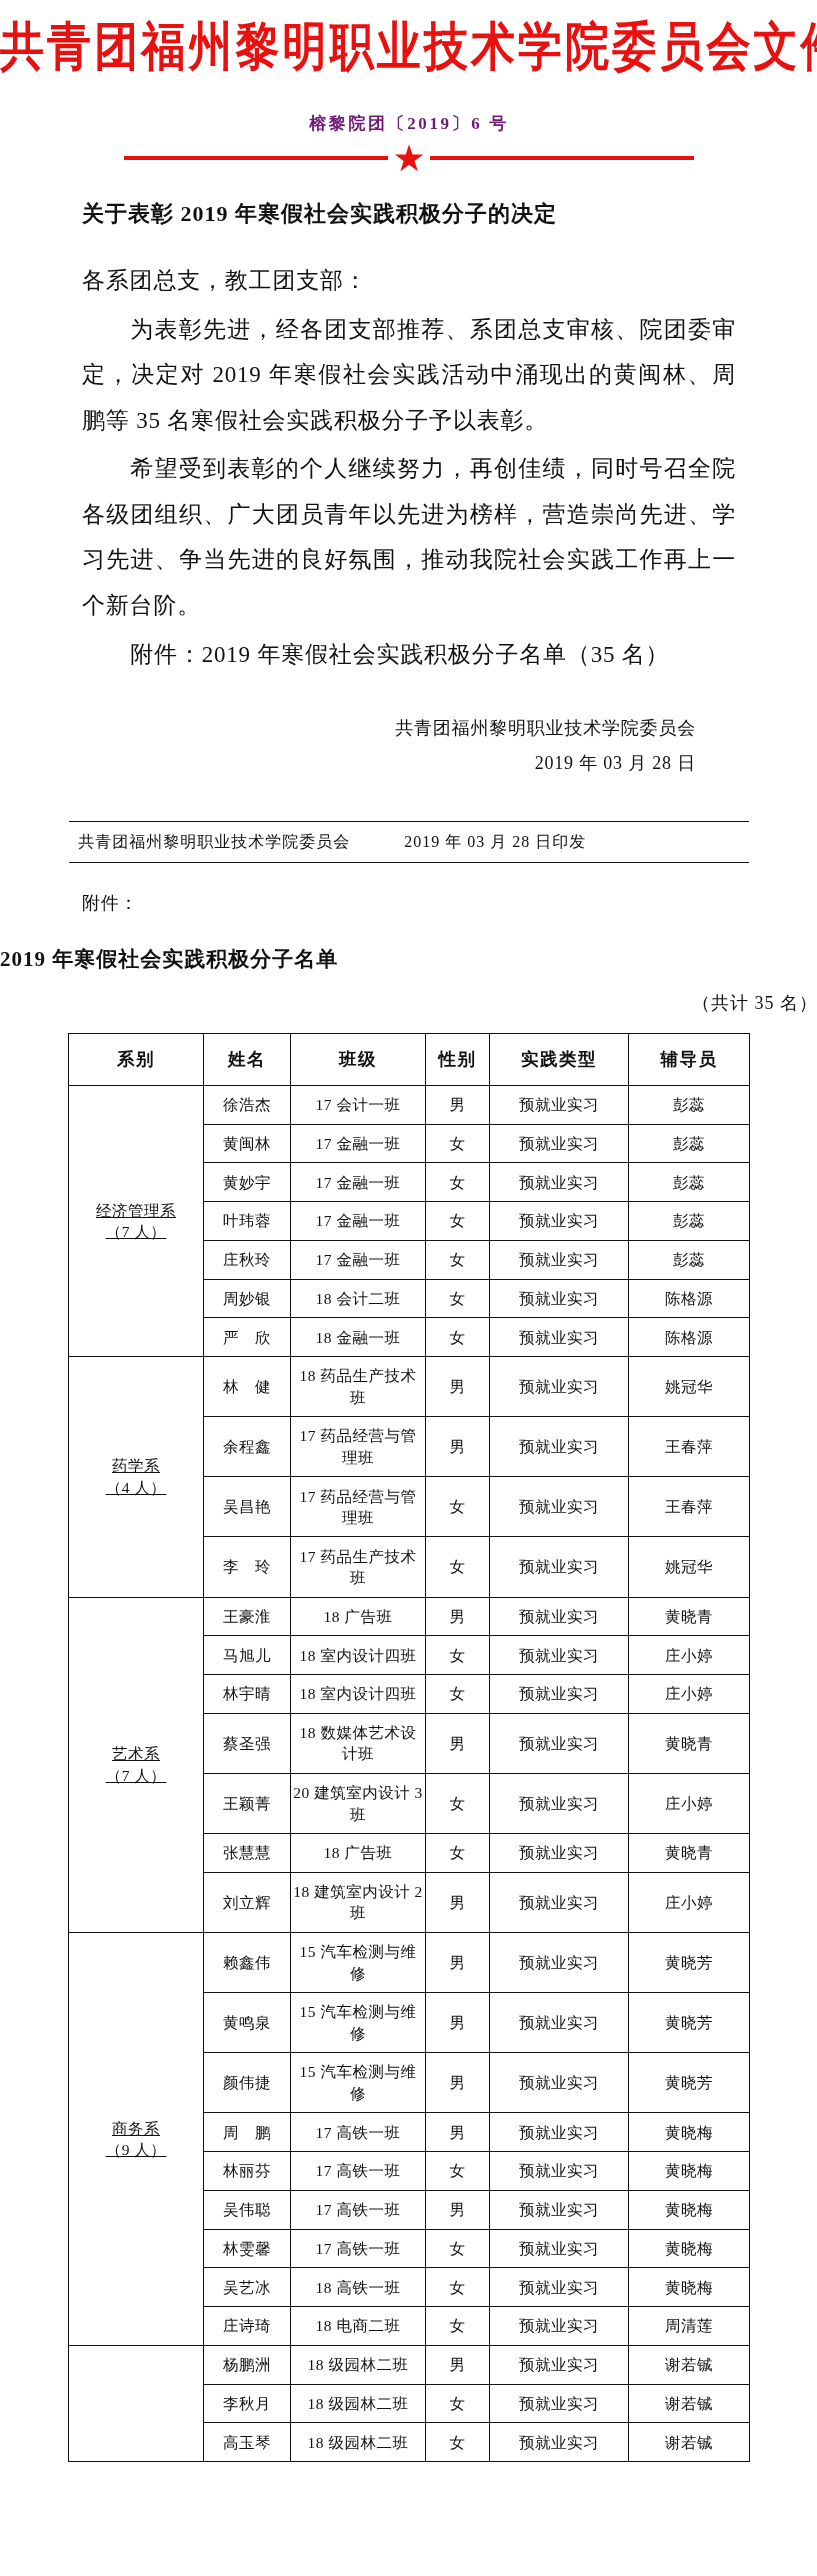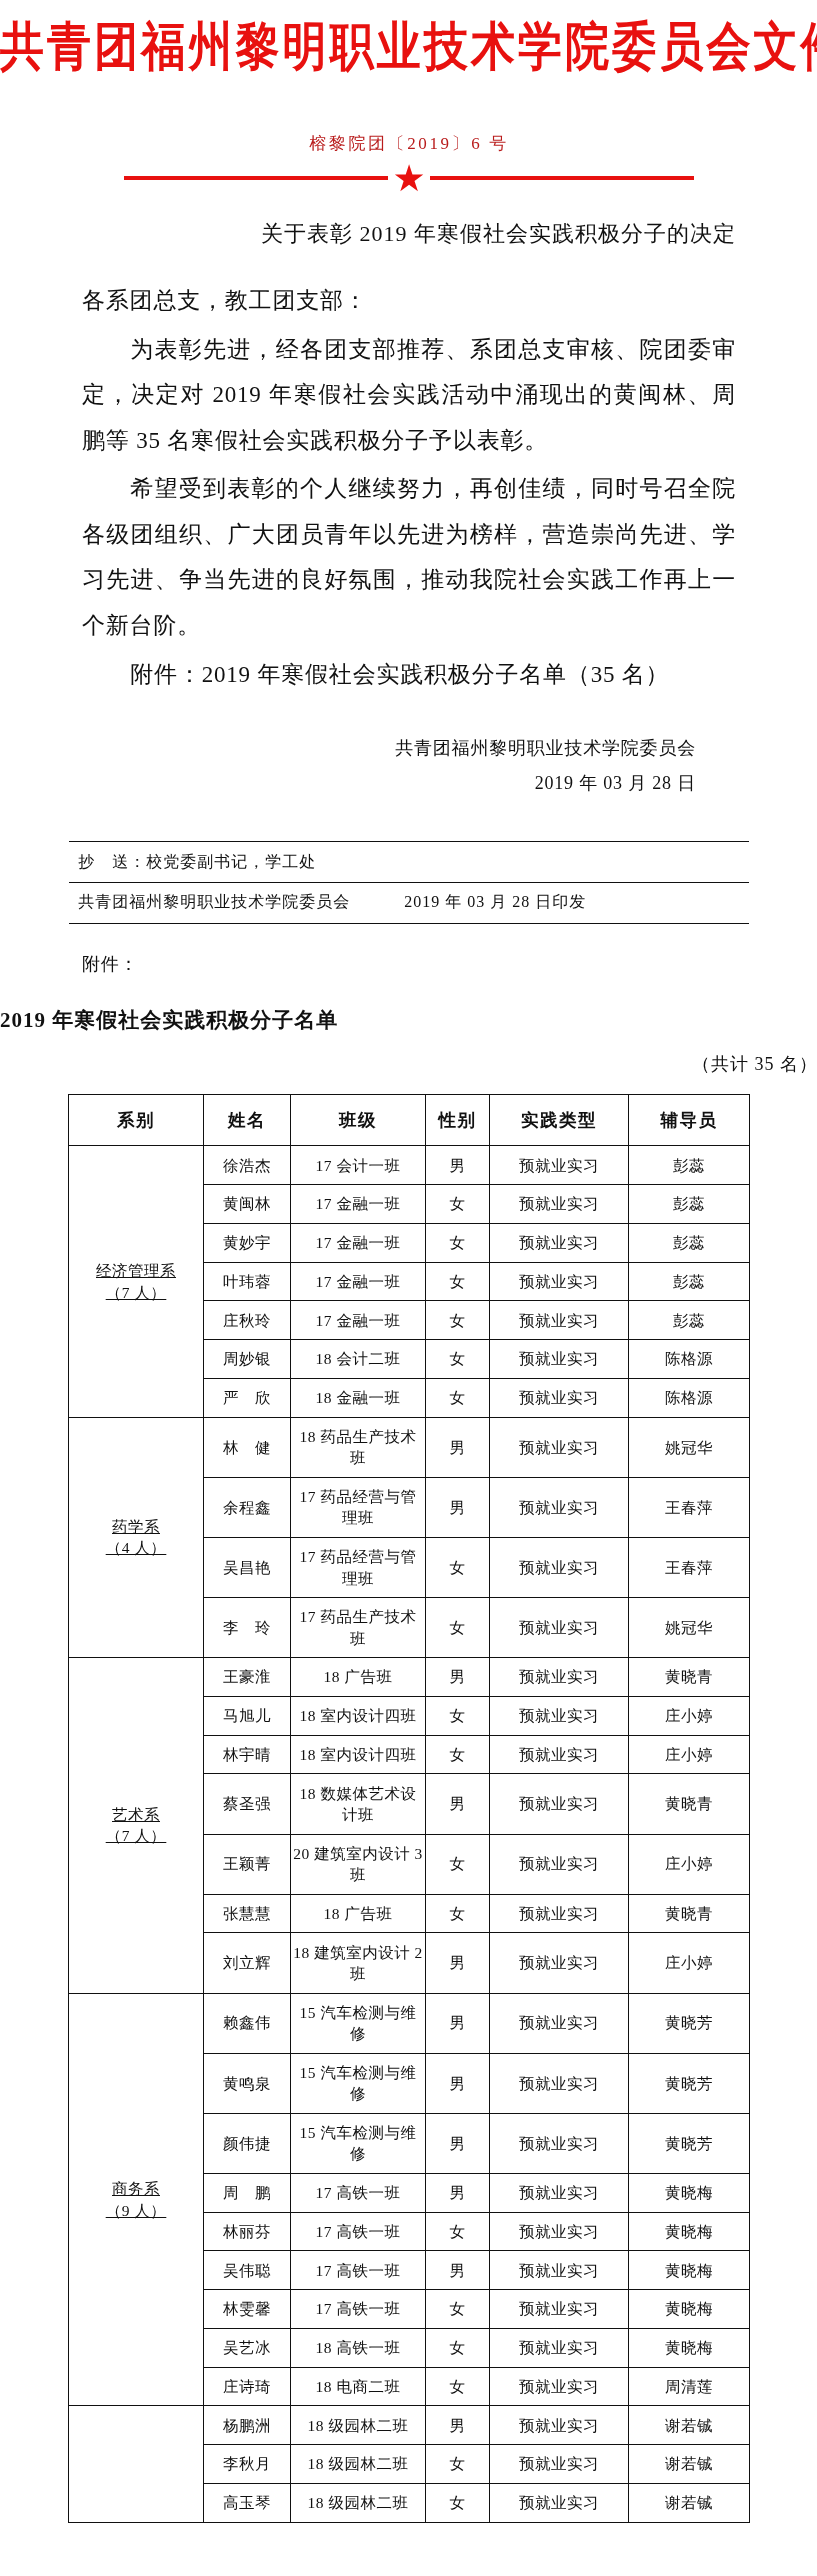--- a/index.html
+++ b/index.html
@@ -21,25 +21,26 @@
     font-weight:bold;
     font-size:44px;
     letter-spacing:3.1px;
     line-height:1.15;
     font-family:"Liberation Serif","DejaVu Serif",serif;
     white-space:nowrap;
     transform:scaleY(1.18);
     transform-origin:center top;
   }
   .doc-number{
-    margin-top:64px;
+    margin-top:44px;
     font-size:17px;
     letter-spacing:2.6px;
-    color:#b91c1c;
+    color:#701a75;
     text-align:center;
+    font-weight:bold;
   }
   .star-rule{
     margin-top:12.4px;
     height:20.6px;
     position:relative;
     display:flex;
     align-items:center;
     justify-content:center;
   }
   .star-rule .bar{
@@ -56,23 +57,23 @@
     position:relative;
     top:1px;
   }
 
   
   .body-wrap{
     width:654px;
     margin:29px auto 0 auto;
   }
   .doc-title{
-    text-align:right;
+    text-align:left;
     font-size:22px;
-    font-weight:normal;
+    font-weight:bold;
     letter-spacing:1px;
     line-height:1.5;
     margin-bottom:28px;
   }
   p.para{
     font-size:23px;
     line-height:1.98;
     letter-spacing:0.8px;
     margin:0 0 3.1px 0;
     text-align:justify;
@@ -188,21 +189,20 @@
 
     <p class="para indent">附件：2019 年寒假社会实践积极分子名单（35 名）</p>
 
     <div class="sign-block">
       <div>共青团福州黎明职业技术学院委员会</div>
       <div>2019 年 03 月 28 日</div>
     </div>
   </div>
 
   <div class="copy-block">
-    <div class="copy-row first">抄　送：校党委副书记，学工处</div>
     <div class="copy-row second">
       <span class="issuer">共青团福州黎明职业技术学院委员会</span>
       <span class="printed">2019 年 03 月 28 日印发</span>
     </div>
   </div>
 
   <div class="attach-label">附件：</div>
 
   <div class="table-title">2019 年寒假社会实践积极分子名单</div>
   <div class="table-subtitle">（共计 35 名）</div>

